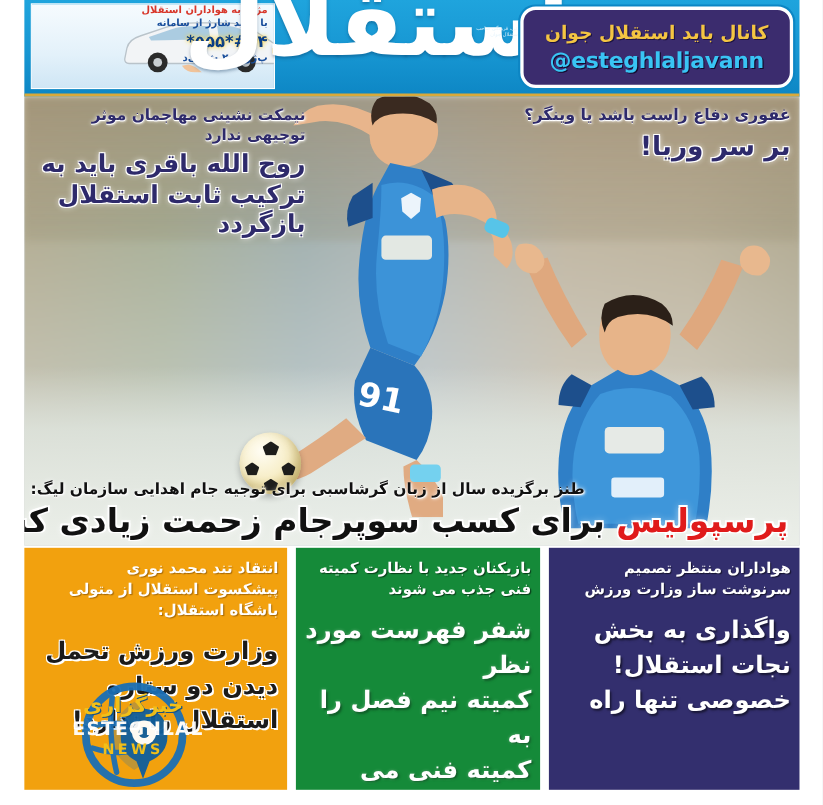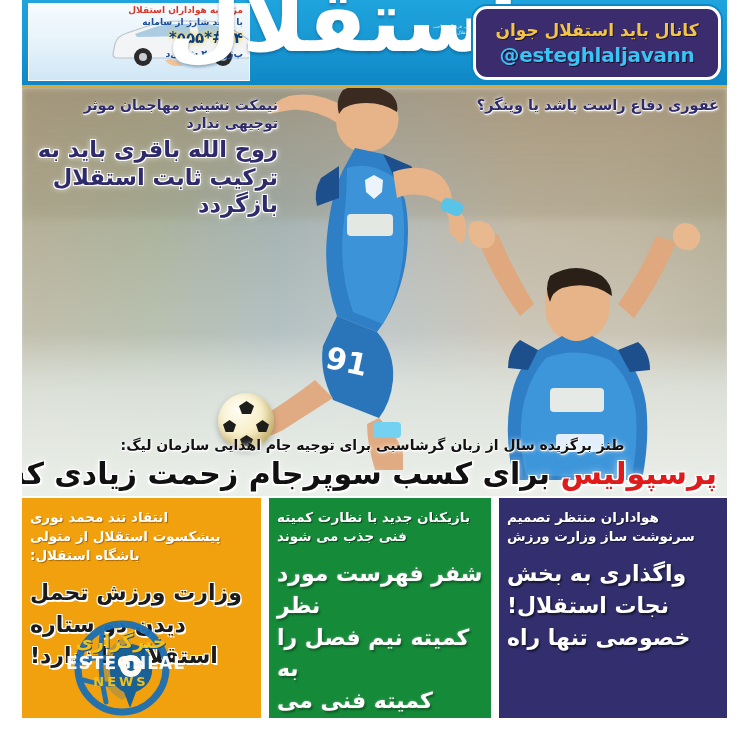--- a/index.html
+++ b/index.html
@@ -199,21 +199,21 @@
     text-align:right; direction:rtl;
   }
   .hl-left .kicker-purple { font-size:14px; }
   .hl-left .head-purple { font-size:22.5px; }
 
   
   .banner {
     position:absolute;
     left:0; right:0; bottom:4px;
     padding: 0 10px 0 6px;
-    text-align:center; direction:rtl;
+    text-align:left; direction:rtl;
   }
   .banner-kicker {
     font-size: 14px; font-weight:800; color:#111111;
     line-height:1.25; letter-spacing:-.2px;
     text-shadow: 0 1px 0 #fff, 0 0 5px rgba(255,255,255,.95), 1px 1px 2px #fff;
   }
   .banner-head {
     margin-top: 3px;
     font-size: 30px; font-weight:800; color:#111111;
     line-height:1.16; letter-spacing:-1px;
@@ -226,21 +226,21 @@
   .boxes {
     position:absolute;
     left:0; top:498px;
     width:705px; height:220px;
     display:flex;
     gap: 8px;
   }
   .box {
     flex: 1 1 0;
     padding: 10px 8px 8px;
-    text-align:left; direction:rtl;
+    text-align:right; direction:rtl;
     overflow:hidden;
     position:relative;
   }
   .box.purple { background:#332f6e; flex: 0 0 228px; }
   .box.green  { background:#158a39; flex: 0 0 222px; }
   .box.orange { background:#f2a10e; flex: 1 1 auto; }
 
   .box-kicker {
     font-size: 13.5px; font-weight:800; color:#ffffff;
     line-height:1.4;
@@ -382,20 +382,21 @@
     <div class="ball">
       <div class="ball-p" style="left:21px;top:8px;width:15px;height:13px;clip-path:polygon(50% 0,100% 38%,80% 100%,20% 100%,0 38%);"></div>
       <div class="ball-p" style="left:5px;top:27px;width:13px;height:12px;clip-path:polygon(50% 0,100% 38%,80% 100%,20% 100%,0 38%);"></div>
       <div class="ball-p" style="left:38px;top:27px;width:13px;height:12px;clip-path:polygon(50% 0,100% 38%,80% 100%,20% 100%,0 38%);"></div>
       <div class="ball-p" style="left:22px;top:42px;width:13px;height:11px;clip-path:polygon(50% 0,100% 38%,80% 100%,20% 100%,0 38%);"></div>
     </div>
 
     <div class="hl-right">
       <div class="kicker-purple">غفوری دفاع راست باشد یا وینگر؟</div>
       <div class="head-purple">
+        <span class="l3">بر سر وریا!</span>
       </div>
     </div>
 
     <div class="hl-left">
       <div class="kicker-purple">نیمکت نشینی مهاجمان موثر</div>
       <div class="kicker-purple">توجیهی ندارد</div>
       <div class="head-purple">
         <span class="l2">روح الله باقری باید به</span>
         <span class="l2">ترکیب ثابت استقلال</span>
         <span class="l3">بازگردد</span>

